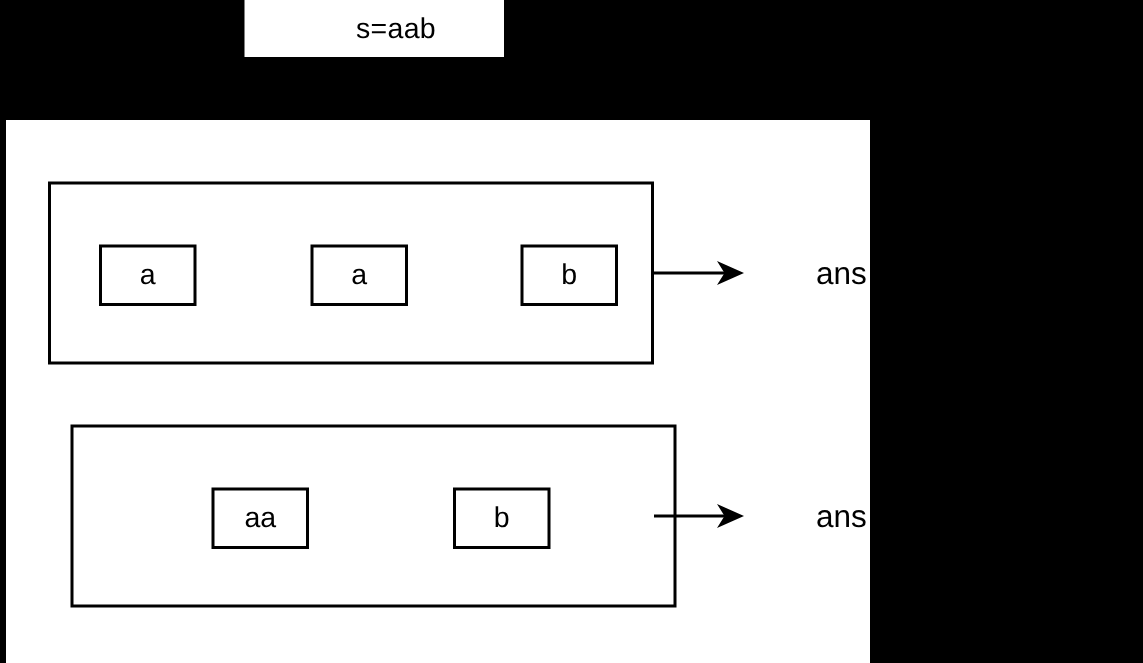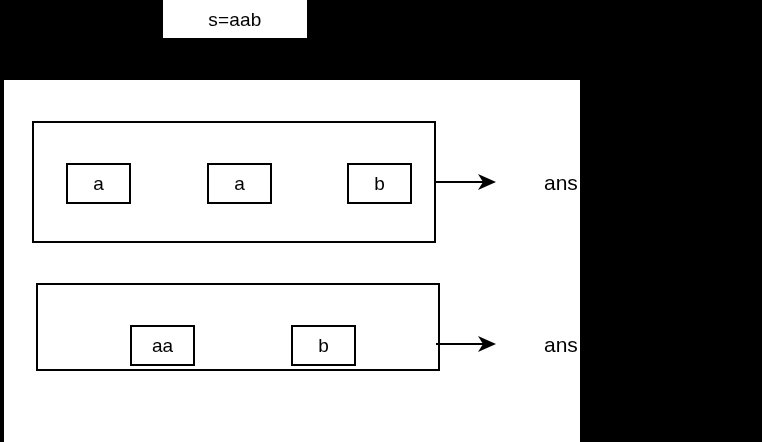--- a/index.html
+++ b/index.html
@@ -23,20 +23,21 @@
     width: 144px;
     height: 38px;
     background: #ffffff;
     display: flex;
     align-items: center;
     justify-content: center;
     color: #000000;
     font-size: 19px;
     line-height: 1;
     letter-spacing: 0.2px;
+    padding-left: 29px;
   }
 
   
   #canvas {
     position: absolute;
     left: 2px;
     top: 78px;
     width: 578px;
     height: 364px;
     background: #ffffff;
@@ -52,24 +53,24 @@
     box-sizing: border-box;
     background: #ffffff;
   }
   #group-1 {
     left: 28px;
     top: 41px;
     width: 404px;
     height: 122px;
   }
   #group-2 {
-    left: 32px;
+    left: 43px;
     top: 203px;
     width: 404px;
-    height: 88px;
+    height: 122px;
   }
 
   
   .token {
     position: absolute;
     border: 2px solid #000000;
     box-sizing: border-box;
     background: #ffffff;
     display: flex;
     align-items: center;

